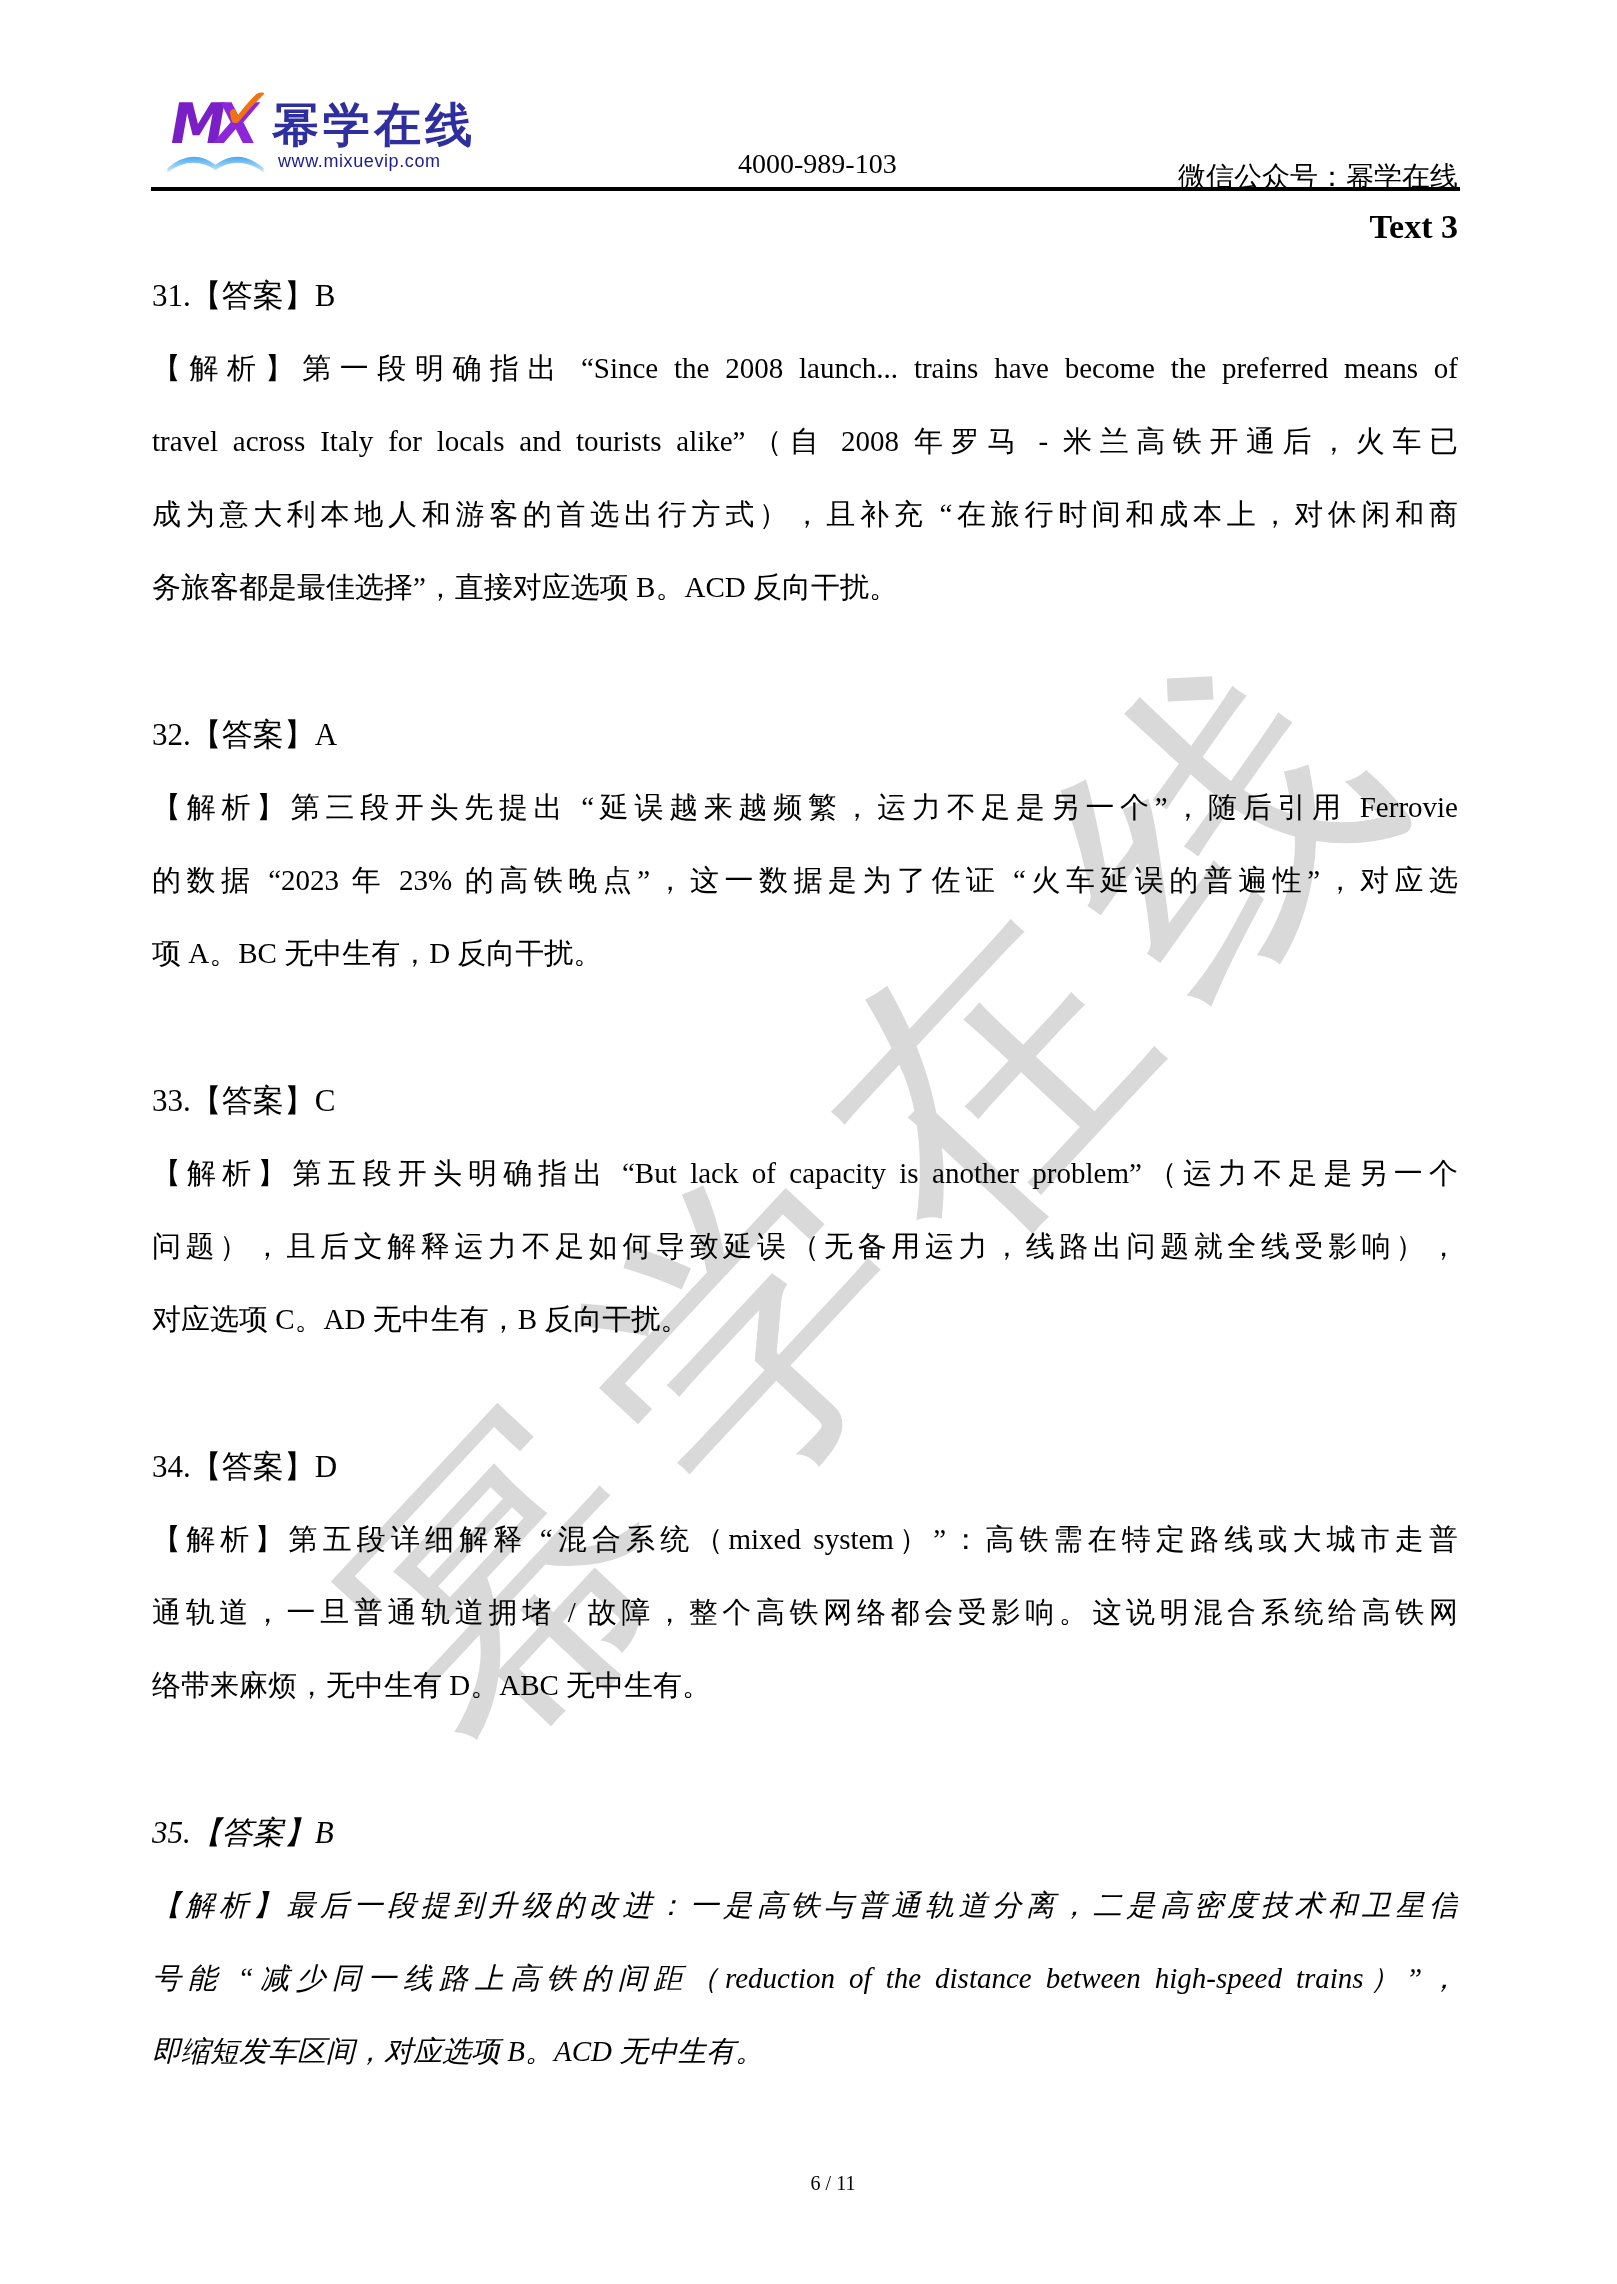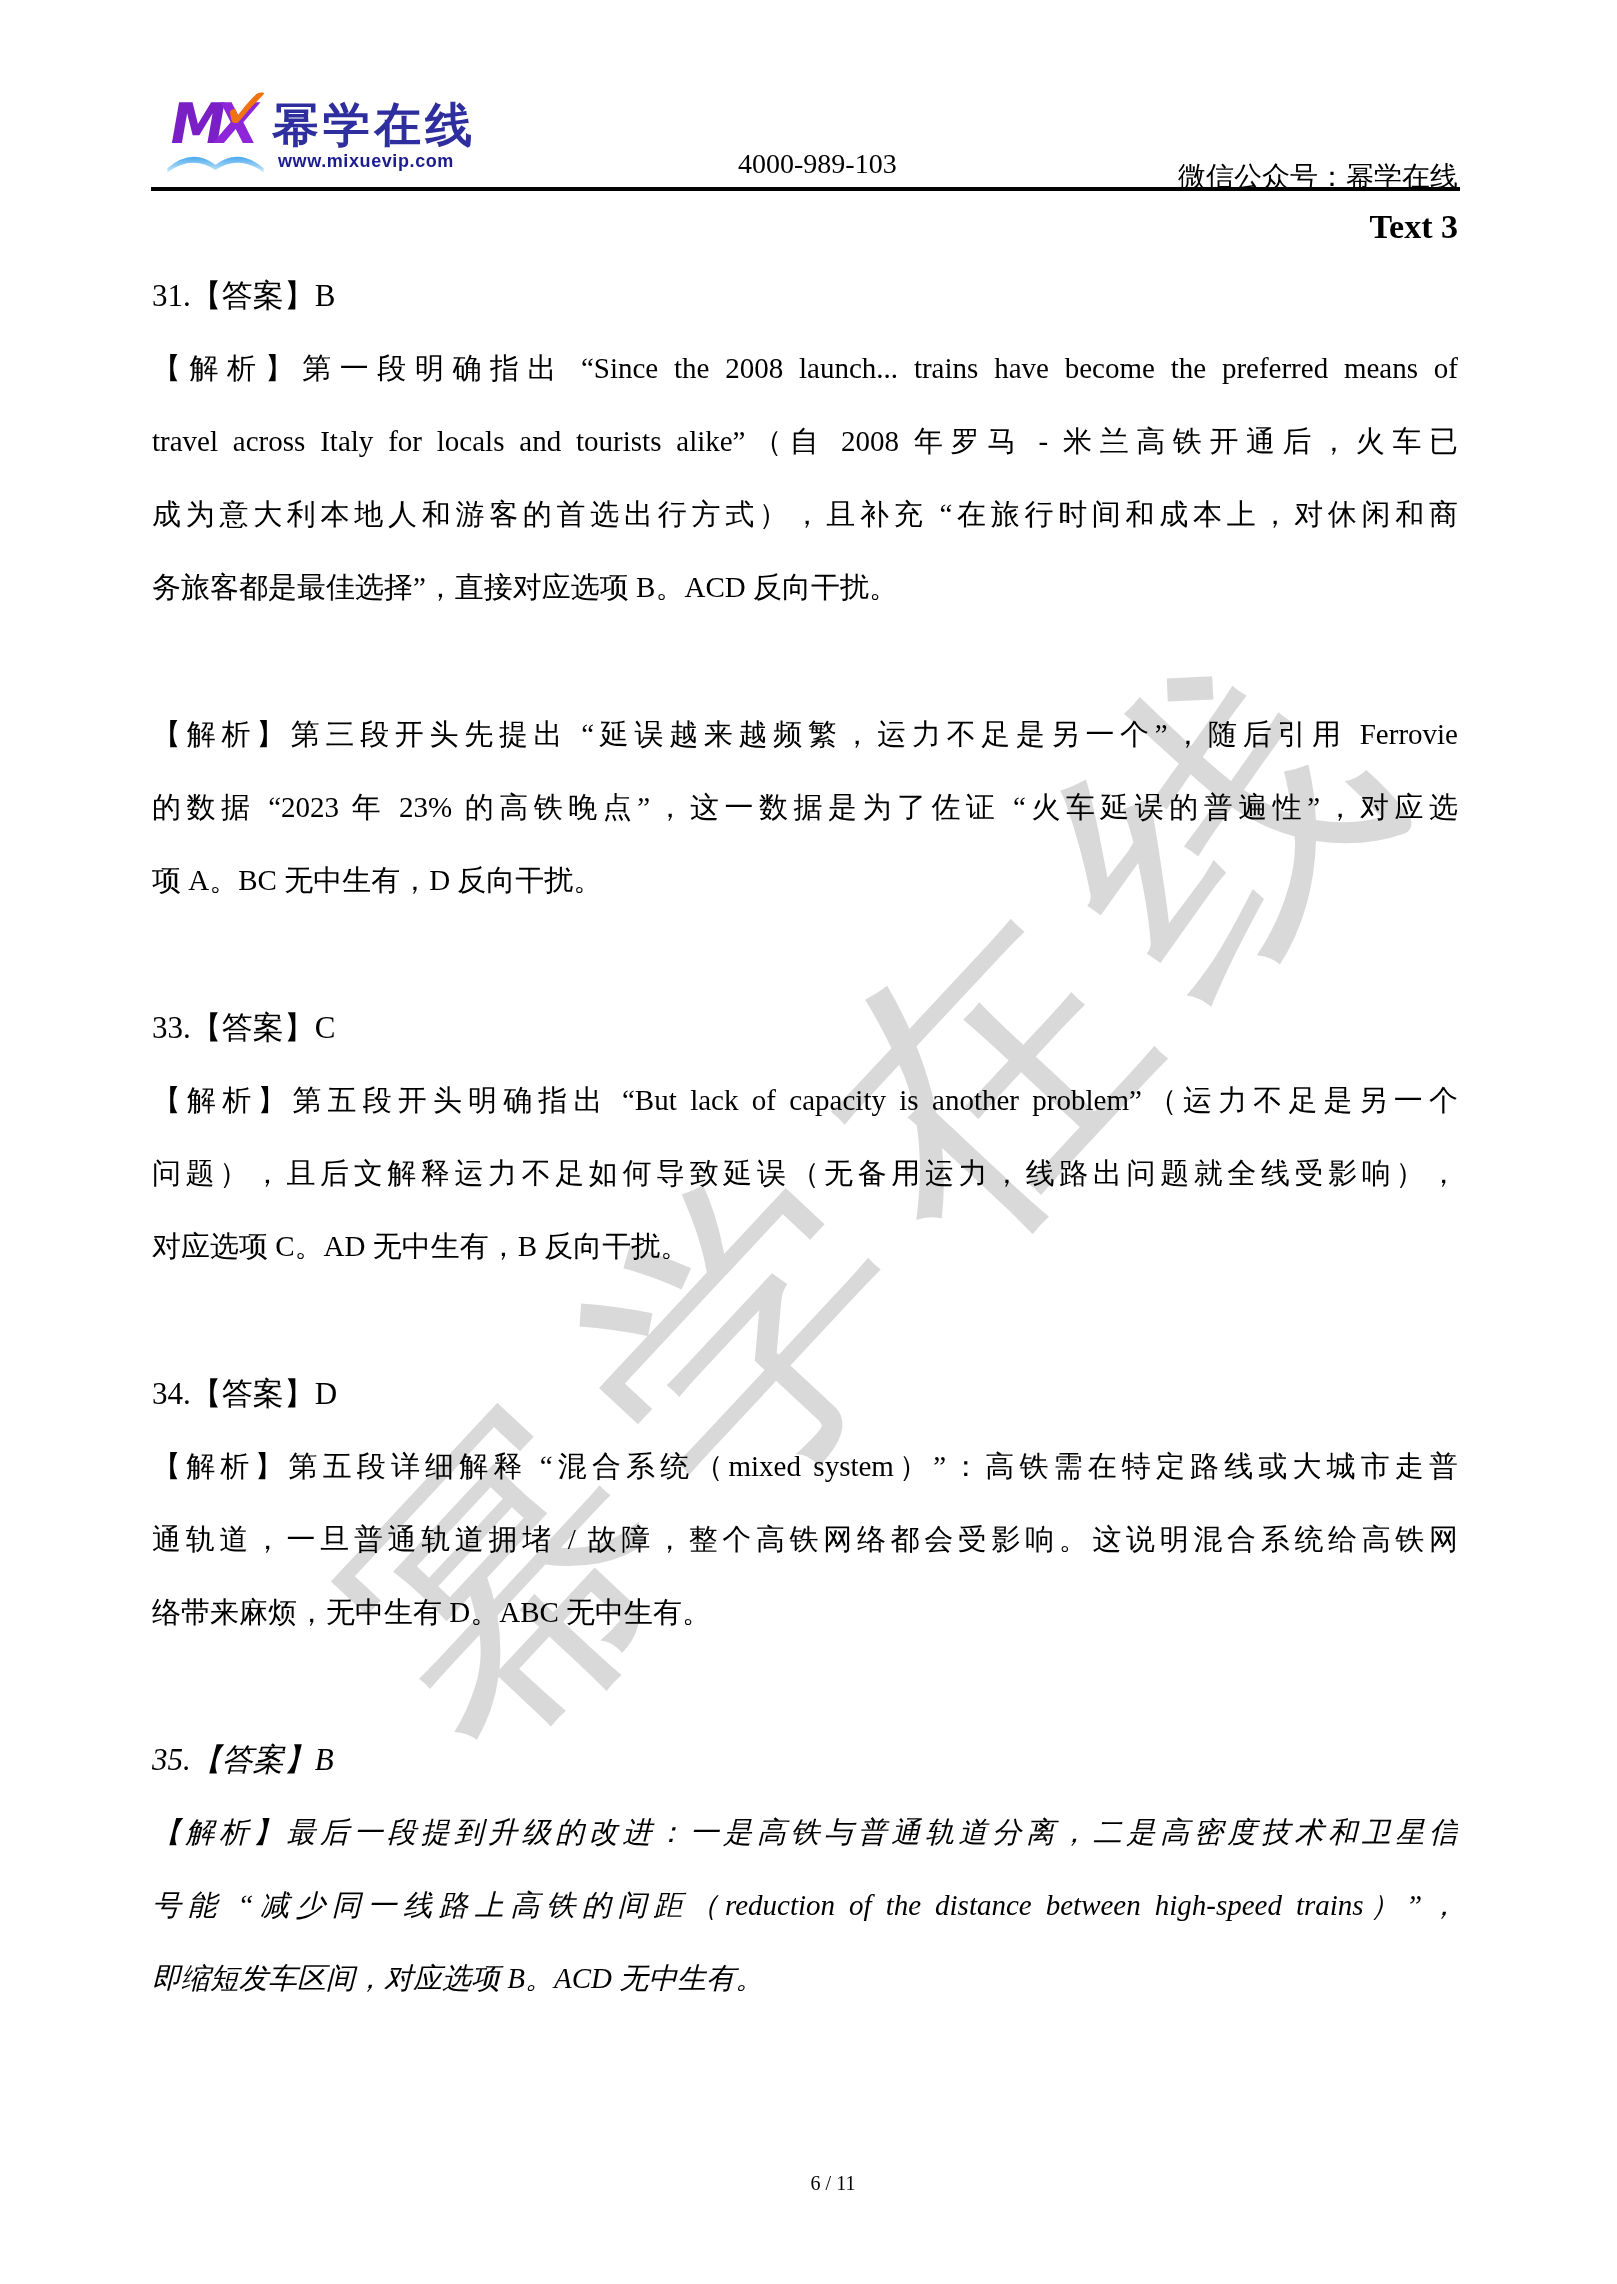--- a/index.html
+++ b/index.html
@@ -34,21 +34,21 @@
     font-weight:bold;font-size:62px;color:#ef7410;transform:rotate(6deg);
   }
   .logo-cn{
     position:absolute;left:120px;top:15.3px;line-height:1;
     font-size:47px;font-weight:bold;color:#2e2e9e;letter-spacing:4.1px;white-space:nowrap;
   }
   .logo-book{position:absolute;left:13px;top:59px;}
   .logo-url{
     position:absolute;left:126px;top:65px;line-height:1;
     font-family:"Liberation Sans","DejaVu Sans",sans-serif;
-    font-size:18px;font-weight:bold;color:#1c1c8e;letter-spacing:0.6px;white-space:nowrap;
+    font-size:18px;font-weight:normal;color:#1c1c8e;letter-spacing:0.6px;white-space:nowrap;
   }
   .phone{position:absolute;left:738px;top:147px;font-size:28px;line-height:1.2;}
   .wechat{position:absolute;right:160px;top:160px;font-size:28px;line-height:1.2;white-space:nowrap;}
   .rule{position:absolute;left:151px;top:187px;width:1309px;height:3.5px;background:#000;}
   
   .content{position:absolute;left:152px;top:194px;width:1306px;z-index:1;}
   .title{
     height:65px;line-height:65px;margin:0;
     text-align:right;font-size:34px;font-weight:bold;
   }
@@ -100,20 +100,21 @@
 
     <section class="qa">
       <div class="ans">31.【答案】B</div>
       <div class="line fill">【解析】第一段明确指出 “Since the 2008 launch... trains have become the preferred means of</div>
       <div class="line fill">travel across Italy for locals and tourists alike”（自 2008 年罗马 - 米兰高铁开通后，火车已</div>
       <div class="line fill">成为意大利本地人和游客的首选出行方式），且补充 “在旅行时间和成本上，对休闲和商</div>
       <div class="line">务旅客都是最佳选择”，直接对应选项 B。ACD 反向干扰。</div>
     </section>
 
     <section class="qa">
+      <div class="ans">32.【答案】A</div>
       <div class="line fill">【解析】第三段开头先提出 “延误越来越频繁，运力不足是另一个”，随后引用 Ferrovie</div>
       <div class="line fill">的数据 “2023 年 23% 的高铁晚点”，这一数据是为了佐证 “火车延误的普遍性”，对应选</div>
       <div class="line">项 A。BC 无中生有，D 反向干扰。</div>
     </section>
 
     <section class="qa">
       <div class="ans">33.【答案】C</div>
       <div class="line fill">【解析】第五段开头明确指出 “But lack of capacity is another problem”（运力不足是另一个</div>
       <div class="line fill">问题），且后文解释运力不足如何导致延误（无备用运力，线路出问题就全线受影响），</div>
       <div class="line">对应选项 C。AD 无中生有，B 反向干扰。</div>

